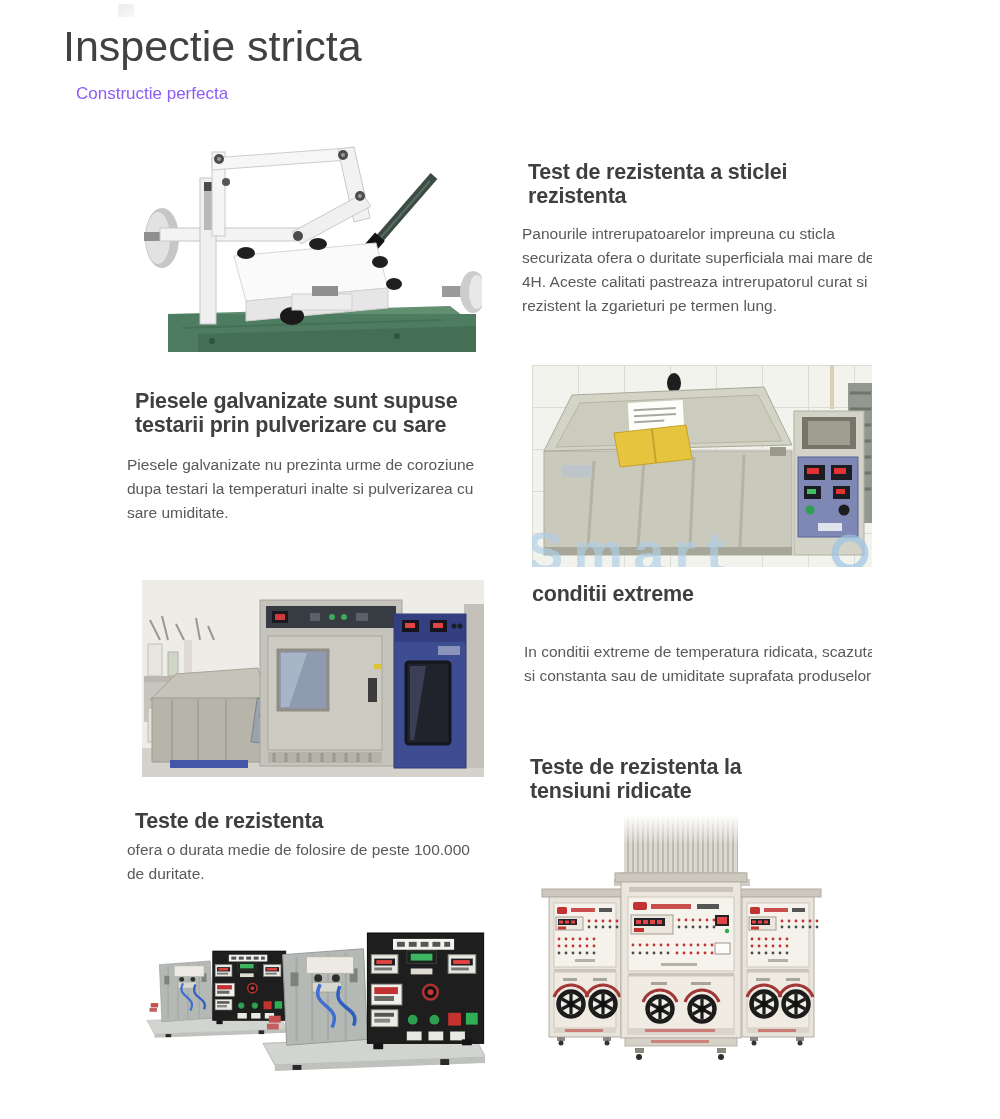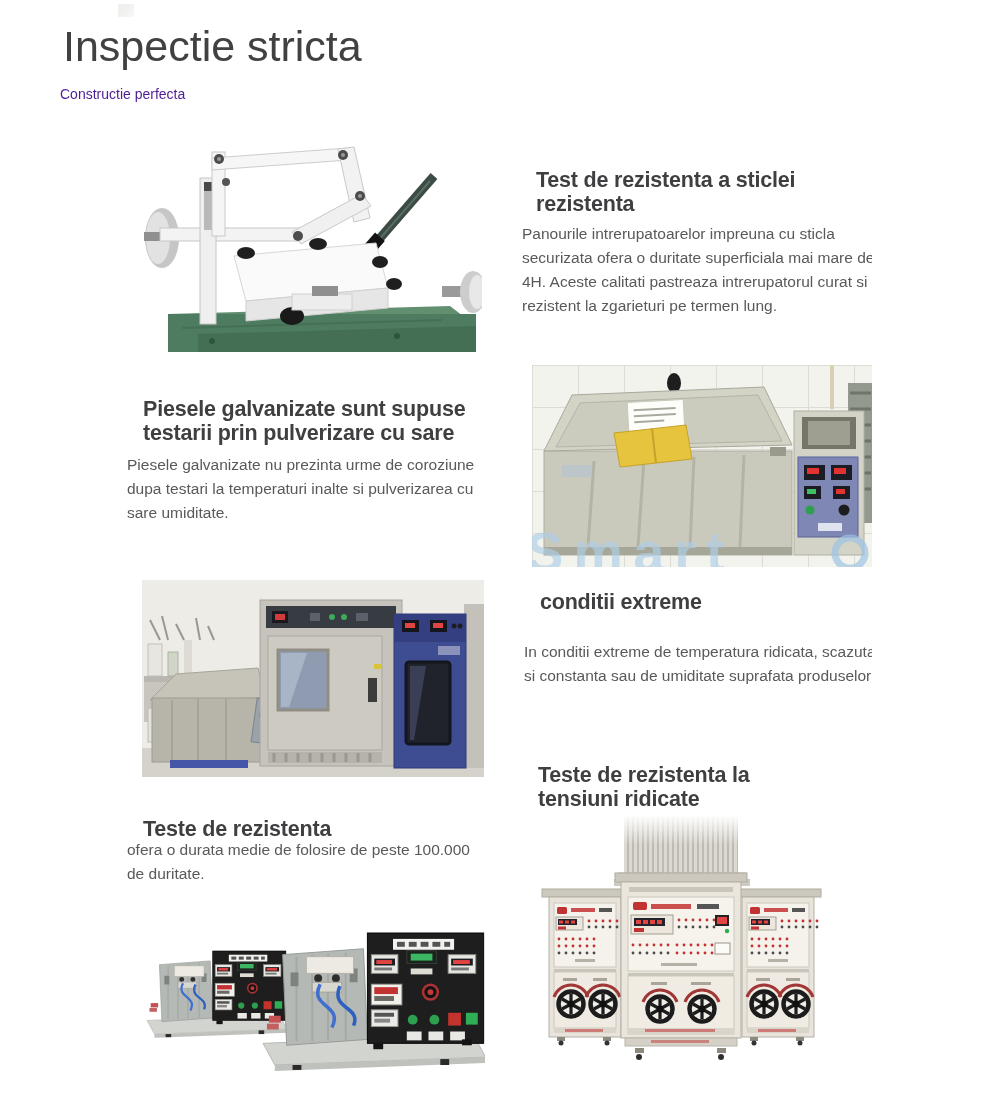--- a/index.html
+++ b/index.html
@@ -2,25 +2,25 @@
 <html><head>
 <meta charset="utf-8">
 <style>
   html,body{margin:0;padding:0;background:#ffffff;}
   .page{position:relative;width:872px;height:1119px;background:#ffffff;overflow:hidden;
         font-family:"Liberation Sans","DejaVu Sans",sans-serif;}
   .artifact{position:absolute;left:118px;top:4px;width:16px;height:13px;
             background:linear-gradient(135deg,#ececea 40%,#f7f7f5 100%);opacity:.8;}
   h1.title{position:absolute;left:63px;top:22px;margin:0;font-size:43px;line-height:48px;
            font-weight:200;color:#414042;letter-spacing:0px;}
-  .subtitle{position:absolute;left:60px;top:82px;font-size:14px;line-height:24px;
-            color:#4c1d95;font-weight:400;}
+  .subtitle{position:absolute;left:76px;top:82px;font-size:17px;line-height:24px;
+            color:#8b5cf6;font-weight:400;}
   .photo{position:absolute;margin:0;padding:12px;}
   .photo svg{display:block;}
-  h2.h{position:absolute;margin:16px;font-size:21.5px;line-height:24px;font-weight:bold;
+  h2.h{position:absolute;margin:8px;font-size:21.5px;line-height:24px;font-weight:bold;
        color:#3f3f41;letter-spacing:-0.2px;}
   h2.h span{display:block;white-space:nowrap;}
   p.b{position:absolute;margin:0;font-size:15.5px;line-height:24px;color:#58595b;}
   p.b span{display:block;white-space:nowrap;}
 
   #h-glass{left:520px;top:152px;}
   #p-glass{left:522px;top:222px;}
   #ph-a{left:130px;top:124px;}
 
   #h-salt{left:127px;top:381px;}

